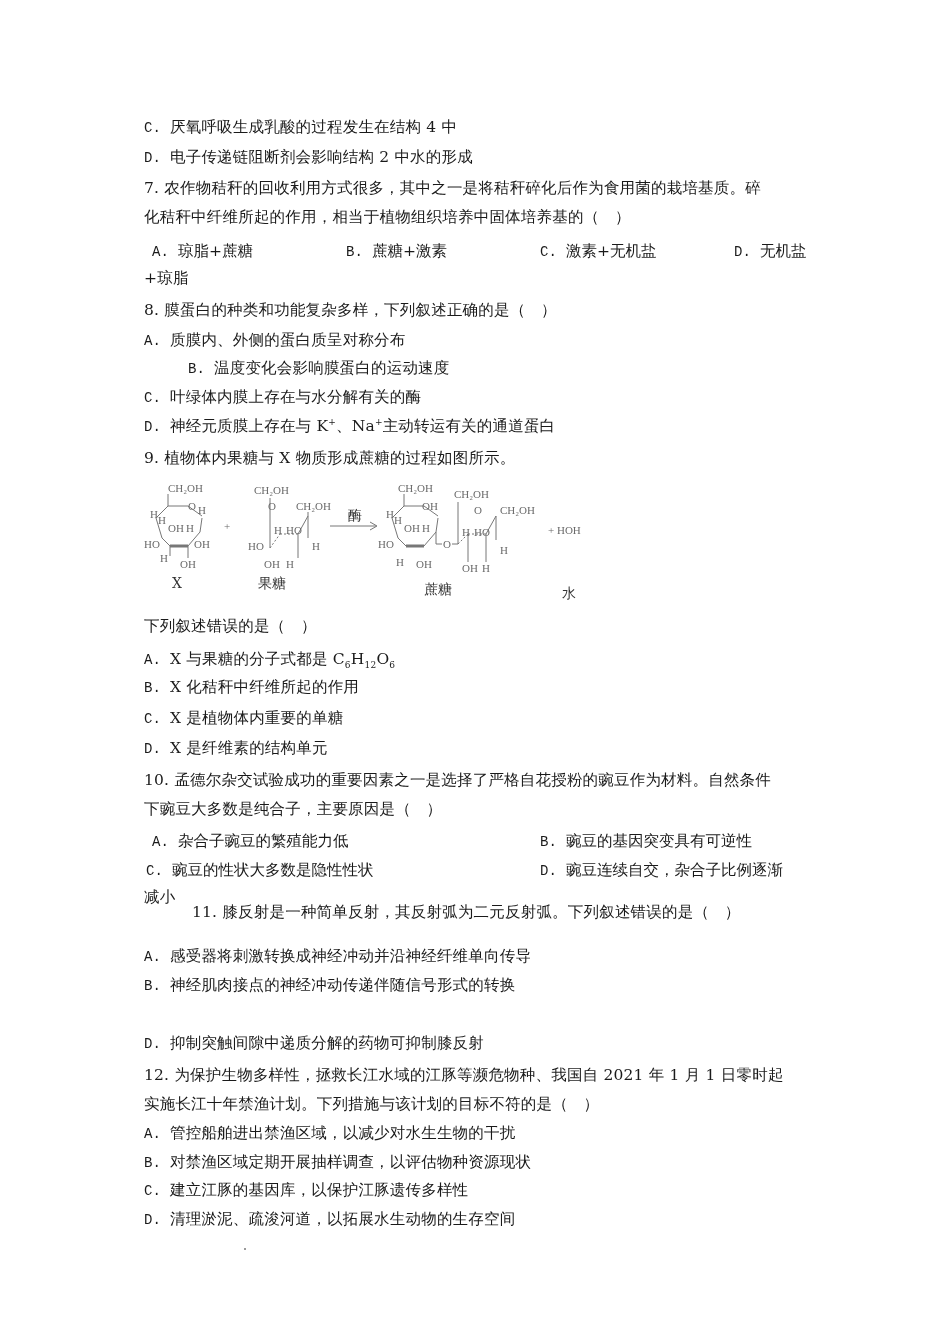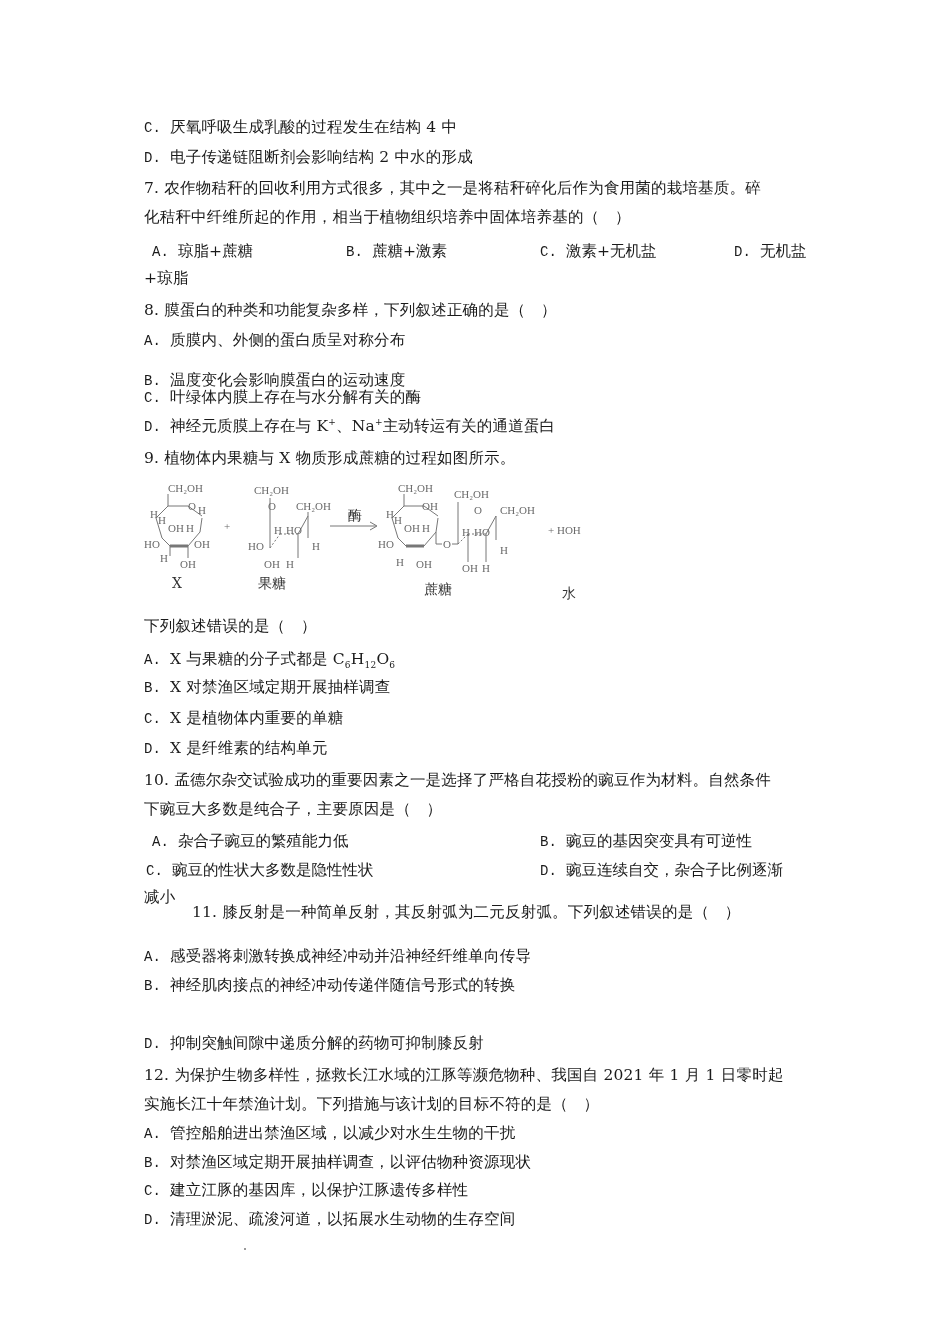--- a/index.html
+++ b/index.html
@@ -83,21 +83,21 @@
   </div>
   <div class="col" style="left:726px; top:239px;">
     <span class="opt-label">D.</span><span>无机盐</span>
   </div>
   <div class="line" style="top:268px;">+琼脂</div>
 
   <div class="line" style="top:300px;">8. 膜蛋白的种类和功能复杂多样，下列叙述正确的是（　）</div>
   <div class="line" style="top:330px;">
     <span class="opt-label">A.</span><span>质膜内、外侧的蛋白质呈对称分布</span>
   </div>
-  <div class="line" style="top:370px;">
+  <div class="line" style="top:358px;margin-left:44px;">
     <span class="opt-label">B.</span><span>温度变化会影响膜蛋白的运动速度</span>
   </div>
   <div class="line" style="top:387px;">
     <span class="opt-label">C.</span><span>叶绿体内膜上存在与水分解有关的酶</span>
   </div>
   <div class="line" style="top:416px;">
     <span class="opt-label">D.</span><span>神经元质膜上存在与 K</span><sup>+</sup><span>、Na</span><sup>+</sup><span>主动转运有关的通道蛋白</span>
   </div>
 
   <div class="line" style="top:448px;">9. 植物体内果糖与 X 物质形成蔗糖的过程如图所示。</div>
@@ -202,21 +202,21 @@
         <text x="422" y="122">水</text>
       </g>
     </svg>
   </div>
 
   <div class="line" style="top:616px;">下列叙述错误的是（　）</div>
   <div class="line" style="top:620px;margin-top:29px;">
     <span class="opt-label">A.</span><span>X 与果糖的分子式都是 </span><span>C</span><sub>6</sub><span>H</span><sub>12</sub><span>O</span><sub>6</sub>
   </div>
   <div class="line" style="top:677px;">
-    <span class="opt-label">B.</span><span>X 对禁渔区域定期开展抽样调查</span>
+    <span class="opt-label">B.</span><span>X 化秸秆中纤维所起的作用</span>
   </div>
   <div class="line" style="top:708px;">
     <span class="opt-label">C.</span><span>X 是植物体内重要的单糖</span>
   </div>
   <div class="line" style="top:738px;">
     <span class="opt-label">D.</span><span>X 是纤维素的结构单元</span>
   </div>
 
   <div class="line" style="top:770px;">10. 孟德尔杂交试验成功的重要因素之一是选择了严格自花授粉的豌豆作为材料。自然条件</div>
   <div class="line" style="top:799px;">下豌豆大多数是纯合子，主要原因是（　）</div>

